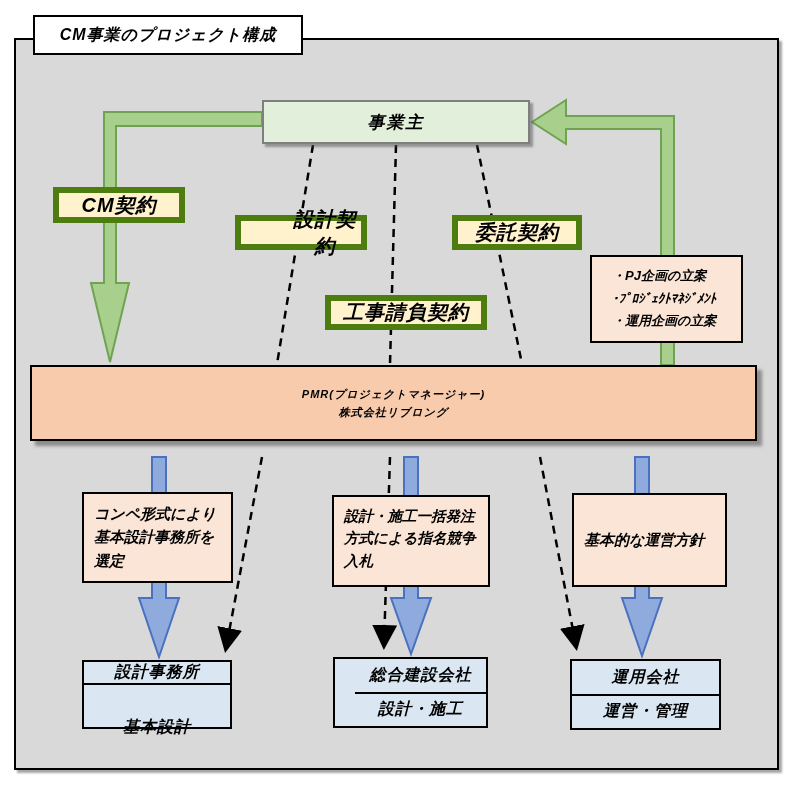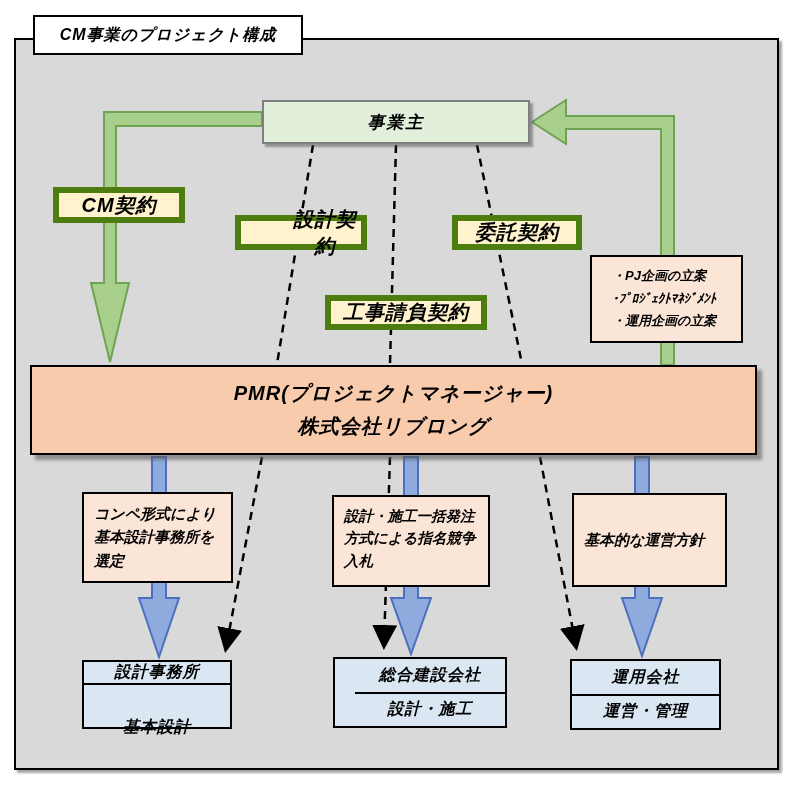--- a/index.html
+++ b/index.html
@@ -18,37 +18,37 @@
              font-size:17px;letter-spacing:2px;}
   .label-box{background:#fff2cc;border:6px solid #4d7c0f;font-size:20px;letter-spacing:1px;}
   .lbl-cm{left:53px;top:187px;width:132px;height:36px;}
   .lbl-design{left:235px;top:215px;width:132px;height:35px;padding-left:48px;}
   .lbl-entrust{left:452px;top:215px;width:130px;height:35px;}
   .lbl-construction{left:325px;top:295px;width:162px;height:35px;}
   .tasks-box{left:590px;top:255px;width:153px;height:88px;background:#fbe5d6;
              border:2px solid #000;flex-direction:column;align-items:flex-start;
              justify-content:center;padding-left:20px;font-size:13px;line-height:1.75;
              text-align:left;}
-  .pmr-box{left:30px;top:365px;width:727px;height:90px;background:#f8cbad;
+  .pmr-box{left:30px;top:365px;width:727px;height:76px;background:#f8cbad;
            border:2px solid #000;box-shadow:5px 5px 3px rgba(90,90,90,0.6);
-           flex-direction:column;font-size:20px;line-height:1.65;letter-spacing:1px;}
+           flex-direction:column;font-size:11px;line-height:1.65;letter-spacing:1px;}
   .note-box{background:#fbe5d6;border:2px solid #000;font-size:15px;line-height:1.55;
             white-space:pre-line;text-align:left;justify-content:flex-start;
             padding:8px 0 0 10px;align-items:flex-start;}
   .note-left{left:82px;top:492px;width:151px;height:91px;}
   .note-center{left:332px;top:495px;width:158px;height:92px;font-size:14.5px;}
   .note-right{left:572px;top:493px;width:155px;height:94px;align-items:center;
               padding-top:0;font-size:15px;}
   .pair{position:absolute;z-index:2;box-sizing:border-box;border:2px solid #000;
         background:#dae7f2;display:flex;flex-direction:column;}
   .pair .cell{flex:1;display:flex;align-items:center;justify-content:center;
         font-weight:bold;font-size:16px;letter-spacing:1px;box-sizing:border-box;}
   .pair .cell:first-child{border-bottom:2px solid #000;}
   .pair-left{left:82px;top:660px;width:150px;height:69px;gap:32px;}
-  .pair-center{left:333px;top:657px;width:174px;height:71px;padding-left:20px;}
+  .pair-center{left:333px;top:657px;width:155px;height:71px;padding-left:20px;}
   .pair-right{left:570px;top:659px;width:151px;height:71px;}
 </style>
 </head>
 <body>
 
 <div class="stage">
 
   <div class="panel"></div>
 
   <svg class="connectors" width="795" height="787" viewBox="0 0 795 787">

